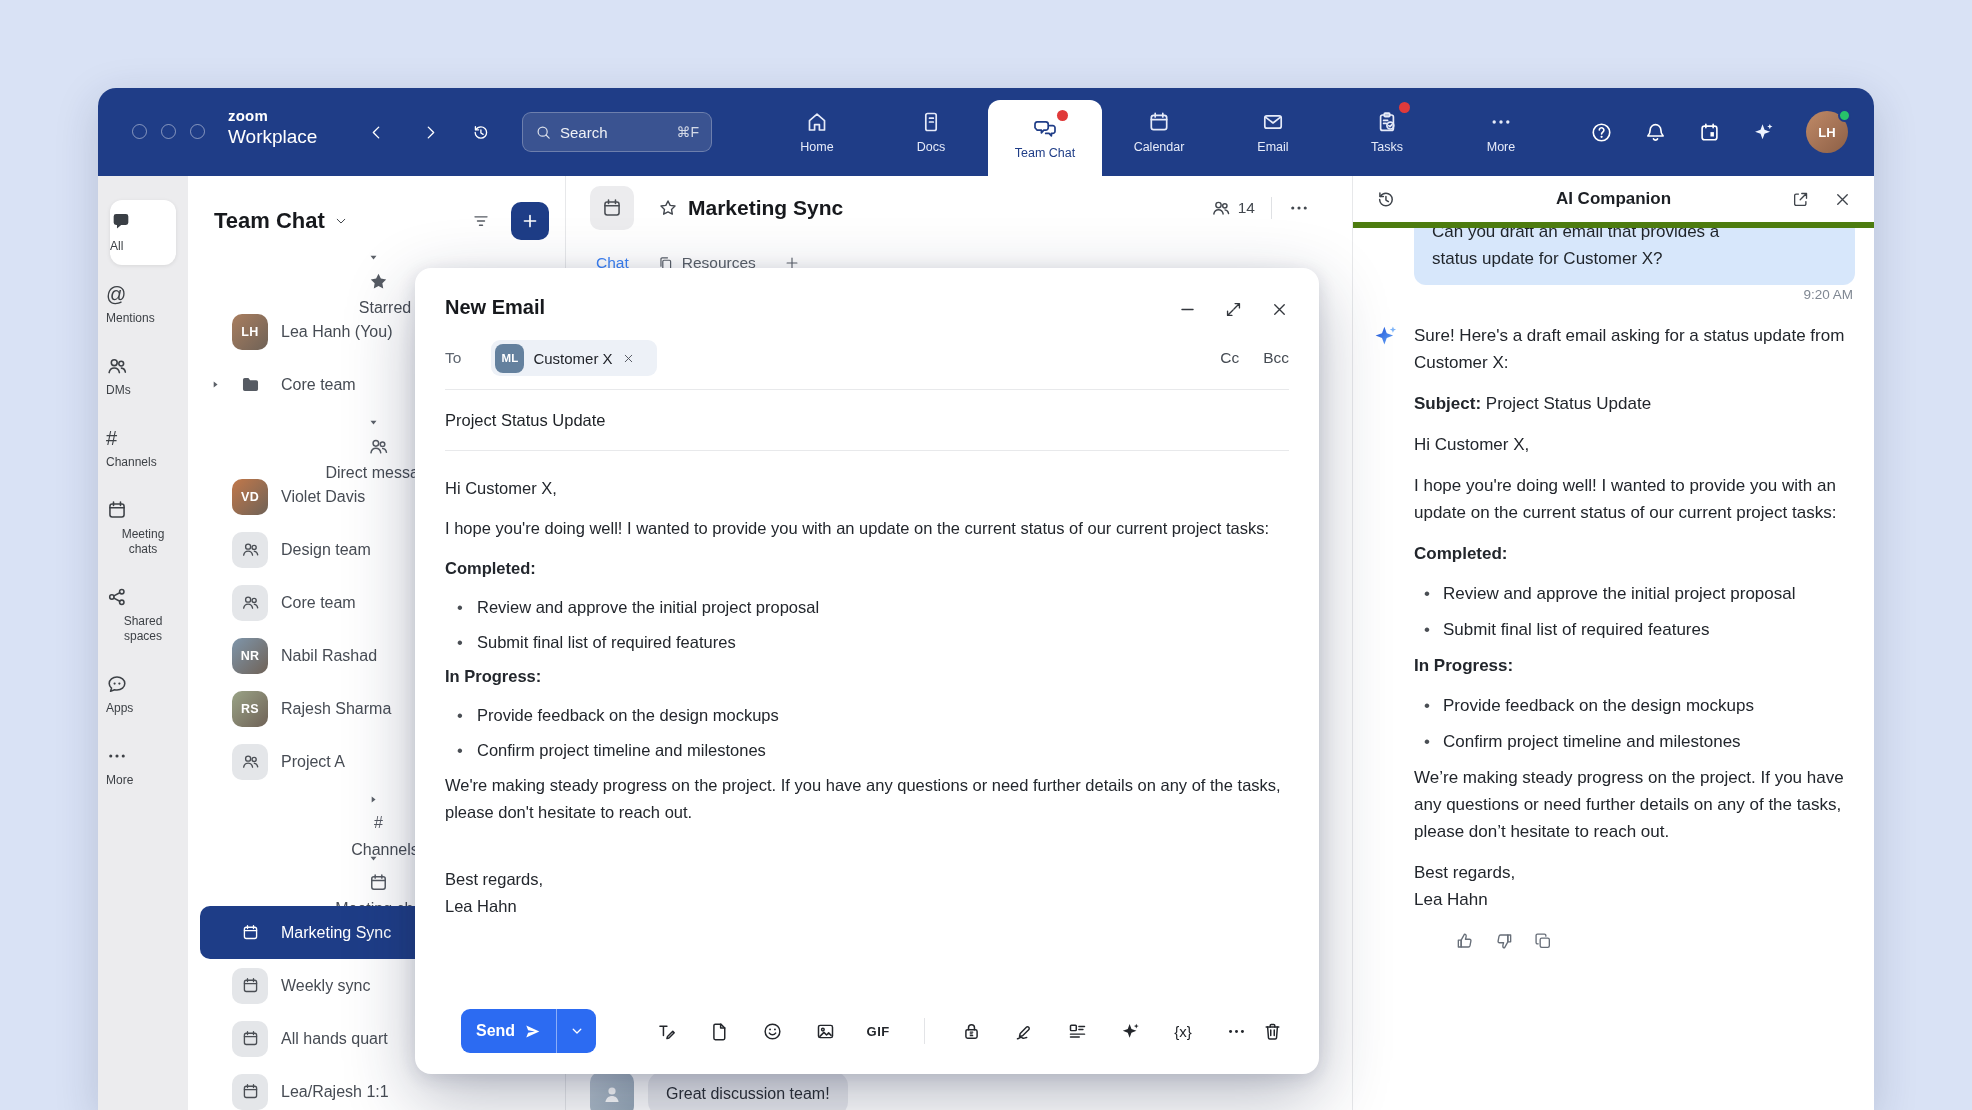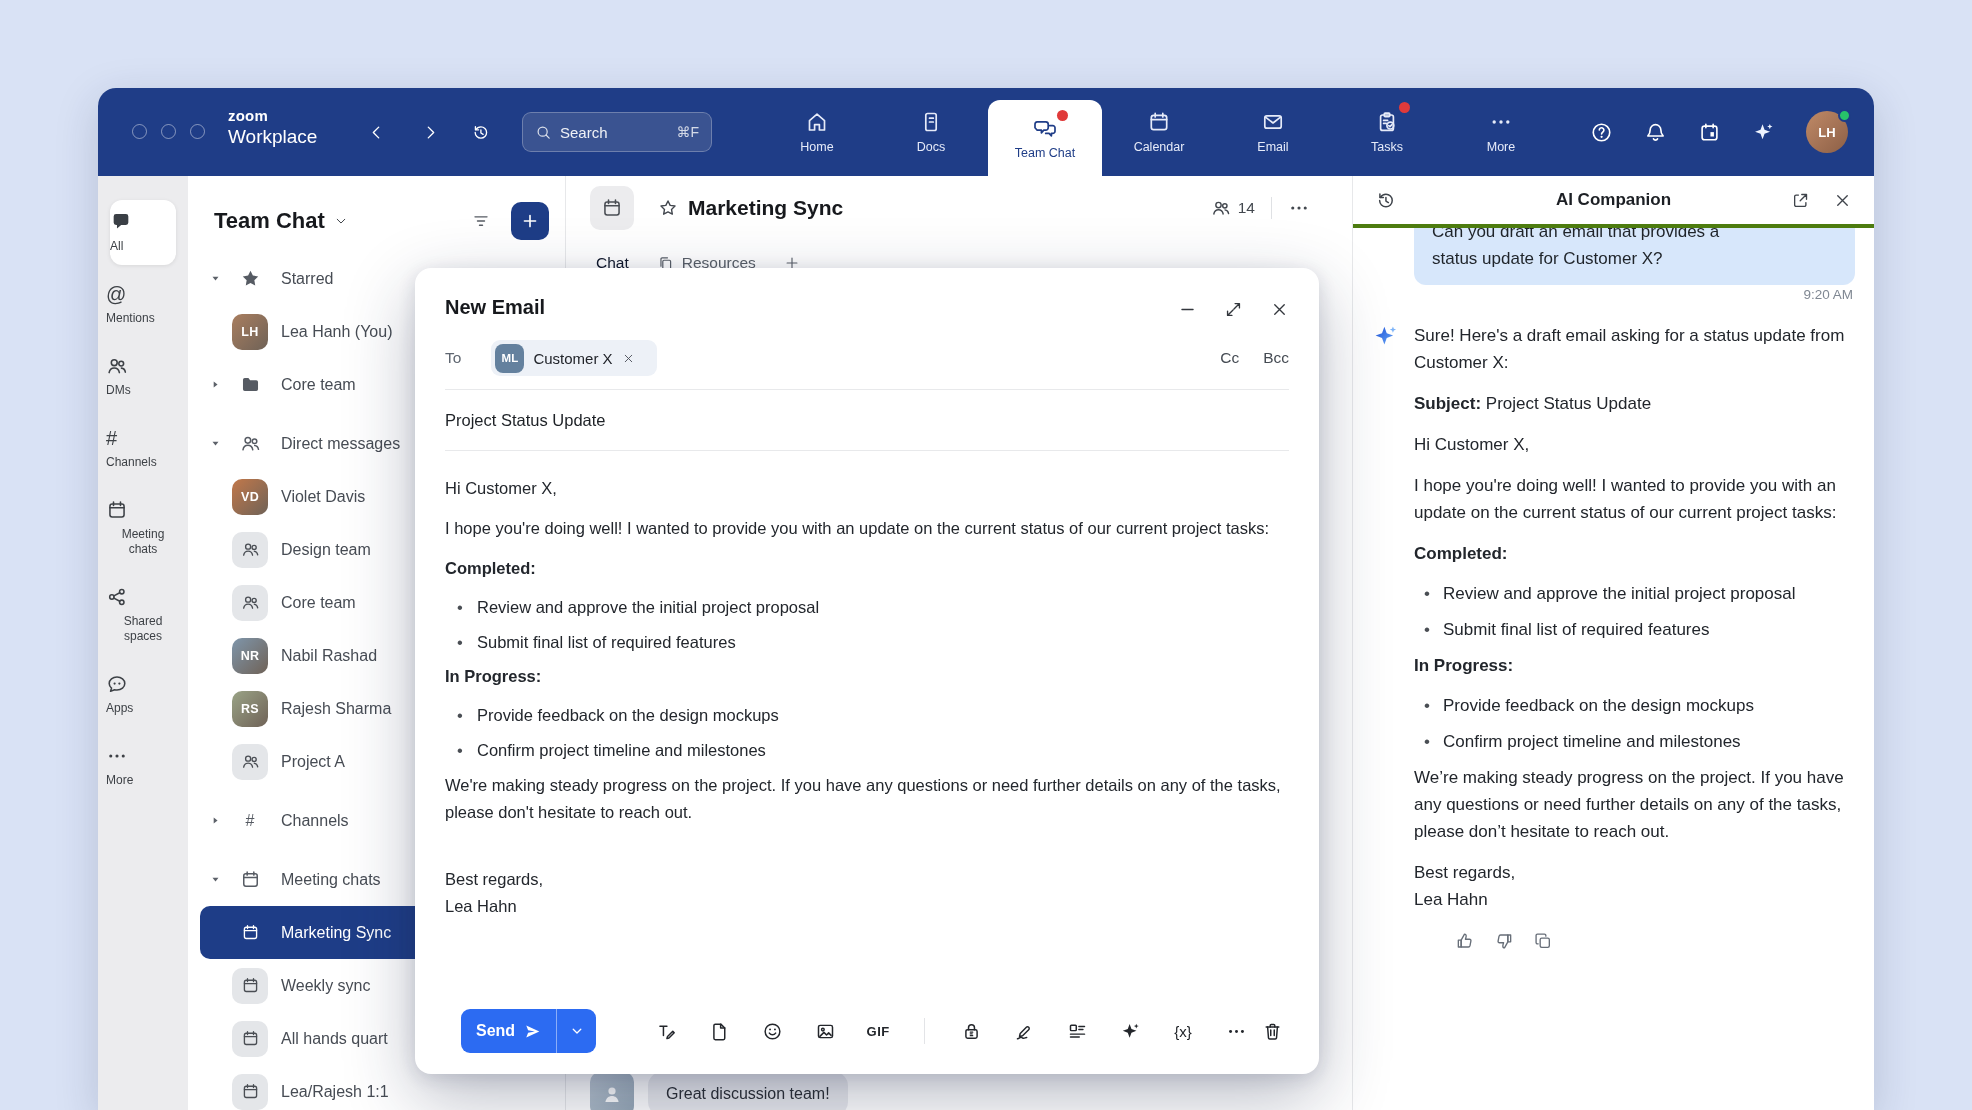--- a/index.html
+++ b/index.html
@@ -52,21 +52,21 @@
   .chatlist { width:378px; background:#fff; border-right:1px solid #e7e8ea; padding:18px 12px 0 12px; flex-shrink:0; }
   .cl-header { display:flex; align-items:center; padding:4px 4px 0 14px; height:50px; }
   .cl-title { font-size:22px; font-weight:bold; color:#17191d; }
   .cl-header .chev { margin-left:9px; color:#3c4147; } .cl-header .chev .ic { width:14px; height:14px; }
   .cl-sp { flex:1; }
   .filterbtn { color:#565b63; margin-right:20px; } .filterbtn .ic { width:20px; height:20px; }
   .plusbtn { width:38px; height:38px; background:#1e3d87; border-radius:10px; display:flex; align-items:center;
     justify-content:center; color:#fff; } .plusbtn .ic { width:18px; height:18px; stroke-width:2.2; }
   .cl-list { margin-top:8px; }
   .row { height:53px; display:flex; align-items:center; border-radius:10px; padding:0 6px 0 10px; position:relative; color:#474c54; }
-  .row.sect { margin-top:6px; }
+  .row.sect { margin-top:6px;flex-direction:column; }
   .row .caret { width:22px; color:#5c6169; display:flex; align-items:center; }
   .row .caret .ic { width:11px; height:11px; }
   .row .slot { width:36px; height:36px; display:flex; align-items:center; justify-content:center; flex-shrink:0; }
   .row .plain { color:#565b63; } .row .plain .ic { width:21px; height:21px; }
   .row .gbox { width:36px; height:36px; border-radius:10px; background:#e4e6e9; display:flex; align-items:center;
     justify-content:center; color:#4a4e54; } .row .gbox .ic { width:19px; height:19px; }
   .av { width:36px; height:36px; border-radius:10px; display:flex; align-items:center; justify-content:center;
     color:#fff; font-size:12.5px; font-weight:bold; letter-spacing:.3px; }
   .row .lbl { margin-left:13px; font-size:16px; white-space:nowrap; }
   .row.active { background:#1e3d87; color:#fff; }
@@ -77,21 +77,21 @@
   .hbadge { width:44px; height:44px; border-radius:10px; background:#ececee; display:flex; align-items:center;
     justify-content:center; color:#4a4e54; }
   .hstar { margin-left:24px; color:#43484f; } .hstar .ic { width:20px; height:20px; }
   .htitle { margin-left:10px; font-size:21px; font-weight:bold; color:#17191d; }
   .hright { position:absolute; right:42px; display:flex; align-items:center; gap:16px; color:#43484f; }
   .hmembers { display:flex; align-items:center; gap:7px; font-size:15.5px; }
   .hdiv { width:1px; height:22px; background:#dfe1e4; }
   .main-tabs { display:flex; align-items:center; gap:28px; margin:22px 0 0 30px; font-size:15.5px; color:#5a6068; }
   .mtab { display:flex; align-items:center; gap:8px; }
   .mtab .ic { width:17px; height:17px; }
-  .mtab.cur { color:#0f172a; }
+  .mtab.cur { color:#3b82f6; }
   .behind-msg { position:absolute; top:896px; left:24px; display:flex; gap:14px; align-items:flex-start; }
   .bavatar { width:44px; height:44px; border-radius:10px; background:linear-gradient(135deg,#bdc9d4,#93a5b4);
     display:flex; align-items:center; justify-content:center; color:#fff; }
   .bbubble { background:#e9eaee; border-radius:14px; padding:13px 18px; font-size:16px; color:#2a2e34; }
 
   
   .modal { position:absolute; left:317px; top:180px; width:904px; height:806px; background:#fff; border-radius:16px;
     box-shadow:0 24px 70px rgba(25,35,70,.30), 0 4px 18px rgba(25,35,70,.14); z-index:40; padding:0 30px; }
   .m-head { display:flex; align-items:flex-end; padding-top:28px; }
   .m-title { font-size:20px; font-weight:bold; color:#17191d; }
@@ -126,21 +126,21 @@
   .tb-icons { display:flex; align-items:center; margin-left:50px; gap:13px; }
   .tbtn2 { width:40px; height:40px; display:flex; align-items:center; justify-content:center; color:#23262b; }
   .tbtn2 .ic { width:21px; height:21px; }
   .tbtn2 .giftxt { font-size:13px; font-weight:bold; letter-spacing:.5px; }
   .tbtn2 .brtxt { font-size:15px; font-weight:500; }
   .tb-div { width:1px; height:26px; background:#e3e4e7; margin:0 13px; }
   .tb-trash { margin-left:auto; }
 
   
   .ai { width:522px; border-left:1px solid #e7e8ea; background:#fff; display:flex; flex-direction:column; flex-shrink:0; }
-  .ai-head { height:52px; display:flex; align-items:center; padding:0 22px; border-bottom:4px solid #4d7c0f;
+  .ai-head { height:52px; display:flex; align-items:center; padding:0 22px; border-bottom:6px solid #4d7c0f;
     position:relative; flex-shrink:0; }
   .ai-head .hist { color:#3f444b; } .ai-head .hist .ic { width:21px; height:21px; }
   .ai-title { position:absolute; left:0; right:0; text-align:center; font-size:17px; font-weight:bold; color:#1c1f24; }
   .ai-hbtns { margin-left:auto; display:flex; gap:23px; color:#3f444b; z-index:2; }
   .ai-hbtns .ic { width:19px; height:19px; }
   .ai-content { flex:1; overflow:hidden; padding:0 19px 0 20px; }
   .ai-bubble { margin:-23px 0 0 41px; background:#d7e7fb; border-radius:12px; padding:13px 18px;
     font-size:17px; line-height:27px; color:#1f242a; }
   .ai-time { text-align:right; color:#808893; font-size:13.5px; margin:2px 2px 20px 0; }
   .ai-resp { position:relative; padding-left:41px; font-size:17px; line-height:27px; color:#22262c;margin-top:15px; }

